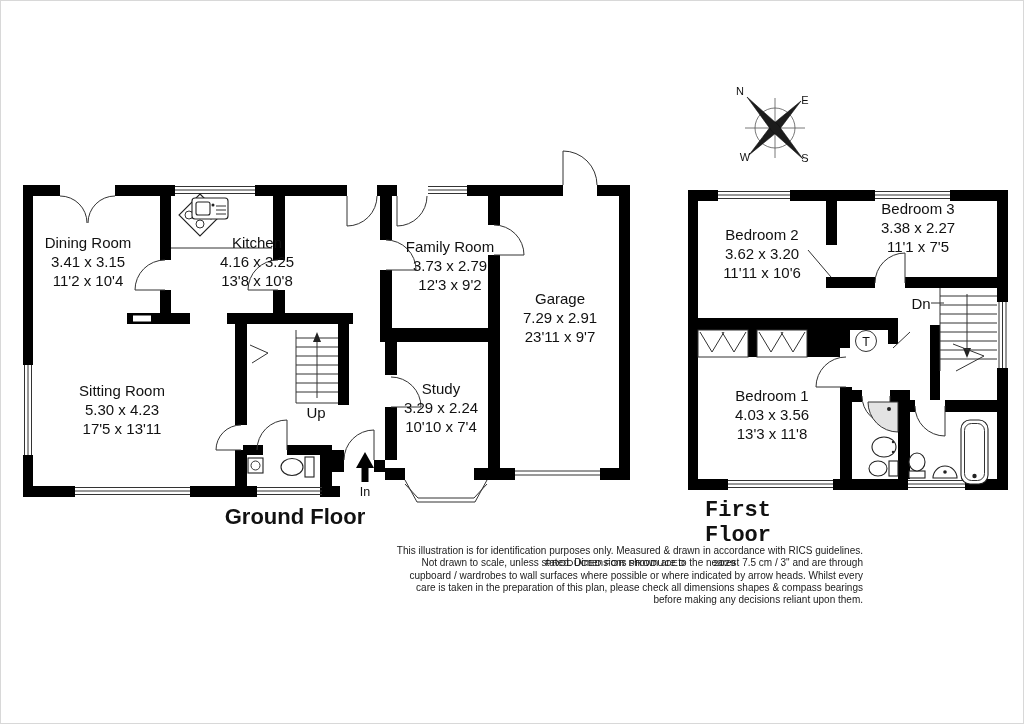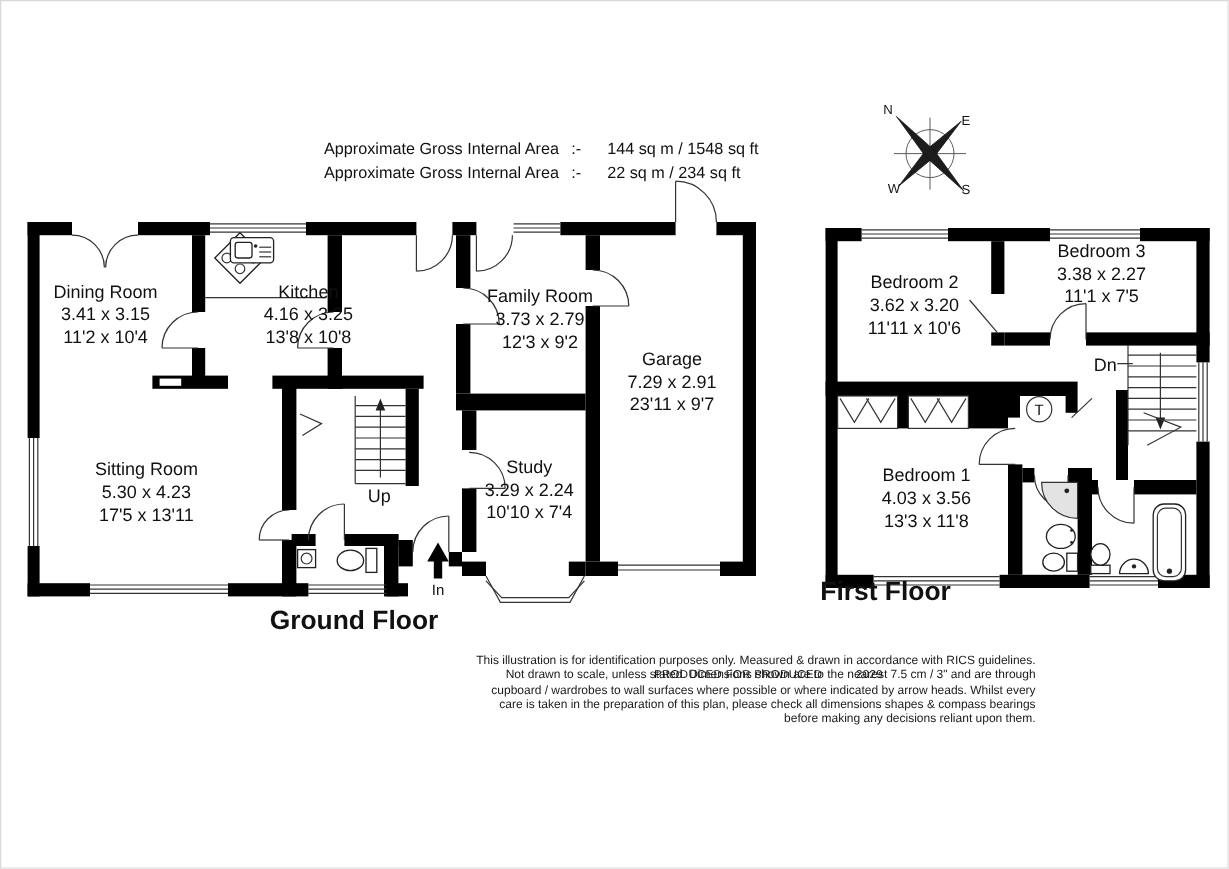--- a/index.html
+++ b/index.html
@@ -8,21 +8,21 @@
           box-shadow:inset 0 0 0 1px #d8d8d8;}
   .abs{position:absolute;}
   #title{left:150px;top:84px;width:620px;text-align:center;
          font-size:21.5px;font-weight:bold;letter-spacing:.2px;}
   .area-line{left:270px;font-size:13.5px;white-space:nowrap;}
   .area-line .lbl{display:inline-block;width:206px;}
   .area-line .sep{display:inline-block;width:30px;}
   #area1{top:116px;} #area2{top:136px;}
   .floor-label{font-size:22px;font-weight:bold;text-align:center;}
   #gf-label{left:205px;top:504px;width:180px;}
-  #ff-label{left:682px;top:480px;width:112px;}
+  #ff-label{left:682px;top:498px;width:112px;font-family:Liberation Mono, monospace;}
   #produced{left:545px;top:557px;font-size:9.5px;letter-spacing:.3px;white-space:nowrap;}
   #produced .year{margin-left:28px;}
   #disclaimer{left:395px;top:545px;width:468px;font-size:10px;line-height:12.3px;
               text-align:right;color:#1a1a1a;}
   svg{position:absolute;left:0;top:0;}
   .wall{fill:#000;}
   .thin{stroke:#333;stroke-width:1;fill:none;}
   .thin2{stroke:#555;stroke-width:.8;fill:none;}
   .door{stroke:#333;stroke-width:1;fill:none;}
   .fix{stroke:#222;stroke-width:1.1;fill:#fff;}
@@ -30,26 +30,20 @@
   .room-t{font:15px "Liberation Sans",sans-serif;fill:#111;text-anchor:middle;}
   .small-t{font:12.5px "Liberation Sans",sans-serif;fill:#111;text-anchor:middle;}
   .compass-t{font:11px "Liberation Sans",sans-serif;fill:#111;text-anchor:middle;}
 </style>
 </head>
 <body>
 
 <div id="canvas">
 
 
-  <div class="abs area-line" id="area1">
-    <span class="lbl">Approximate Gross Internal Area</span><span class="sep">:-</span><span>144 sq m /  1548 sq ft</span>
-  </div>
-  <div class="abs area-line" id="area2">
-    <span class="lbl">Approximate Gross Internal Area</span><span class="sep">:-</span><span>22 sq m /  234 sq ft</span>
-  </div>
 
   <svg width="1024" height="724" viewBox="0 0 1024 724">
 
     <g>
       <circle cx="775" cy="128" r="20" class="thin2"></circle>
       <line x1="775" y1="98" x2="775" y2="158" class="thin2"></line>
       <line x1="745" y1="128" x2="805" y2="128" class="thin2"></line>
       <polygon points="801,101 778.3,131 749,155 771.7,125" fill="#1c1c1c" stroke="#111" stroke-width="0.6"></polygon>
       <polygon points="747,97 778.3,125 803,159 771.7,131" fill="#1c1c1c" stroke="#111" stroke-width="0.6"></polygon>
       <text x="740" y="95" class="compass-t">N</text>

